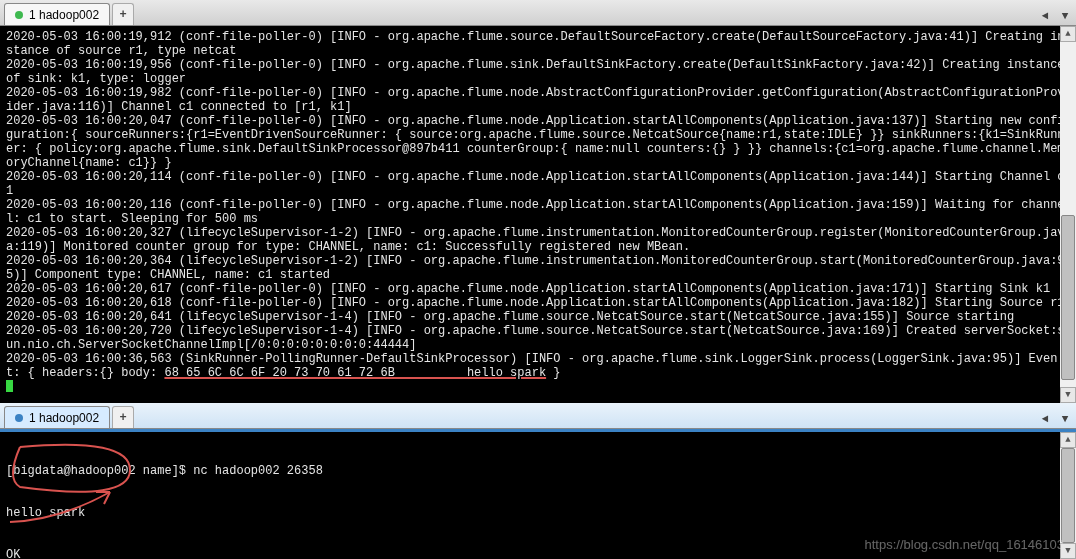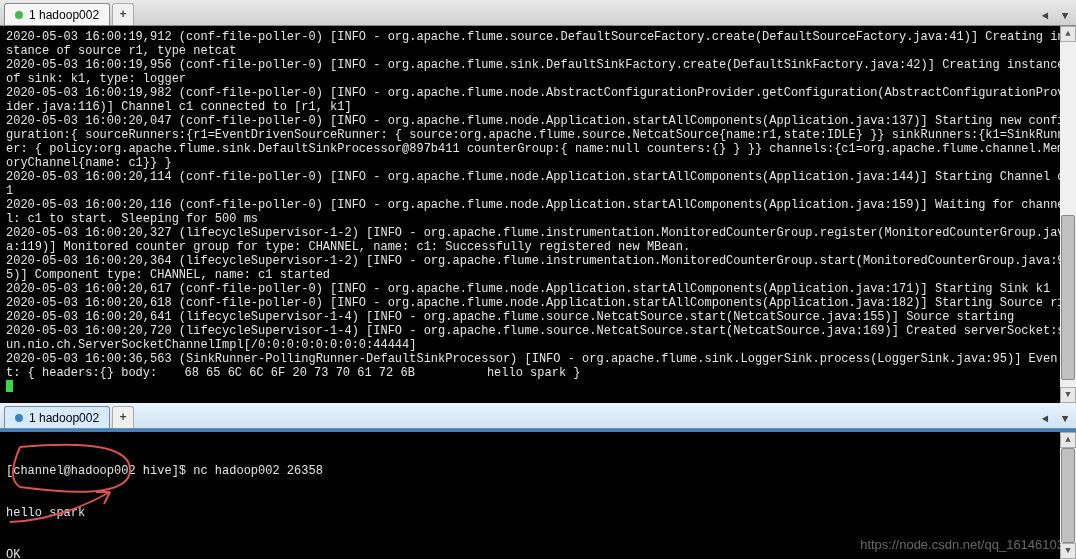--- a/index.html
+++ b/index.html
@@ -20,21 +20,21 @@
   .pane { position:relative; background:#000; color:#e5e5e5; overflow:hidden; }
   .pane .inner { padding:4px 6px; line-height:14px; white-space:pre-wrap; word-break:break-all; }
   .pane.top { height:calc(100% - 26px - 130px - 26px); }
   .pane.bottom { height:130px; border-top:3px solid #3b82c4; }
   .pane .scrollbar { position:absolute; right:0; top:0; bottom:0; width:16px; background:#dcdcdc; display:flex; flex-direction:column; }
   .sb-btn { height:16px; background:#e8e8e8; border:1px solid #aaa; display:flex; align-items:center; justify-content:center; font-size:9px; color:#555; cursor:pointer; }
   .sb-track { flex:1; background:#f0f0f0; position:relative; }
   .sb-thumb { position:absolute; left:1px; right:1px; background:#c0c0c0; border:1px solid #888; border-radius:2px; }
   .cursor { display:inline-block; width:7px; height:12px; background:#37d842; }
 
-  .underline { text-decoration-color:#d9534f; text-decoration-thickness:2px;margin-left:20px; }
+  .underline { text-decoration:underline; text-decoration-color:#d9534f; text-decoration-thickness:2px; }
   .log-line { display:block; }
 
   .annot-svg { position:absolute; left:0; top:0; pointer-events:none; }
 
   .watermark { position:absolute; right:8px; bottom:6px; color:rgba(230,230,230,0.44); font-size:13px; font-family:"Segoe UI",Tahoma,sans-serif; padding:1px 4px; }
 </style>
 </head>
 <body>
 
 <div class="window">
@@ -73,33 +73,33 @@
       <span>+</span>
     </div>
     <div class="tabbar-right">
       <div class="tab-ctrl">◄</div>
       <div class="tab-ctrl">▼</div>
     </div>
   </div>
 
   <div class="pane bottom">
     <div class="inner">
-      <span class="log-line"><span>[channel@hadoop002 hive]$ </span><span>nc hadoop002 26358</span></span>
+      <span class="log-line"><span>[bigdata@hadoop002 name]$ </span><span>nc hadoop002 26358</span></span>
       <span class="log-line">hello spark</span>
       <span class="log-line">OK</span>
       
     </div>
     <svg class="annot-svg" width="1076" height="130">
       <path d="M 20 15 Q 130 5 130 38 Q 130 70 20 55 Q 6 47 20 15" stroke="#d9534f" stroke-width="2" fill="none"></path>
       <path d="M 10 90 Q 60 88 110 60" stroke="#d9534f" stroke-width="2" fill="none"></path>
       <path d="M 110 60 L 96 60 M 110 60 L 104 72" stroke="#d9534f" stroke-width="2" fill="none"></path>
     </svg>
     <div class="scrollbar">
       <div class="sb-btn">▲</div>
       <div class="sb-track">
         <div class="sb-thumb" style="top:0; height:100%;"></div>
       </div>
       <div class="sb-btn">▼</div>
     </div>
-    <div class="watermark">https://node.csdn.net/qq_16146103</div>
+    <div class="watermark">https://blog.csdn.net/qq_16146103</div>
   </div>
 
 </div>
 
 </body></html>

